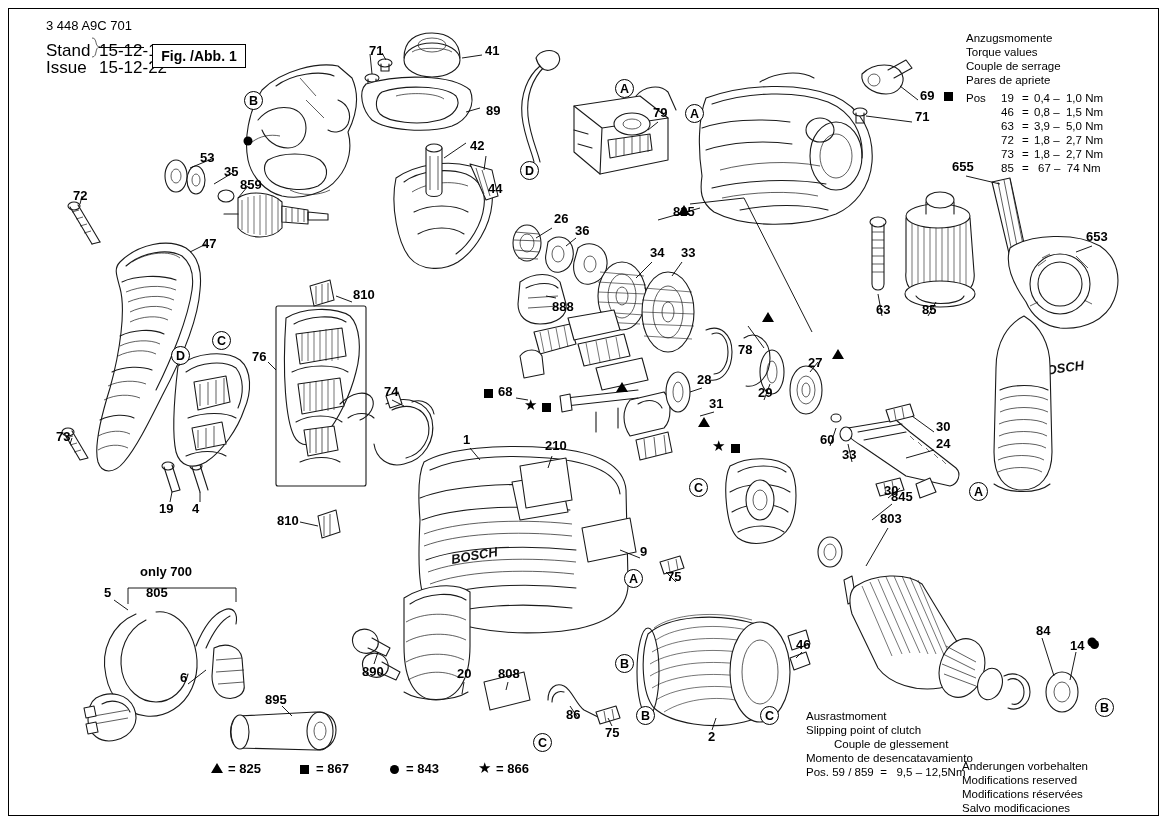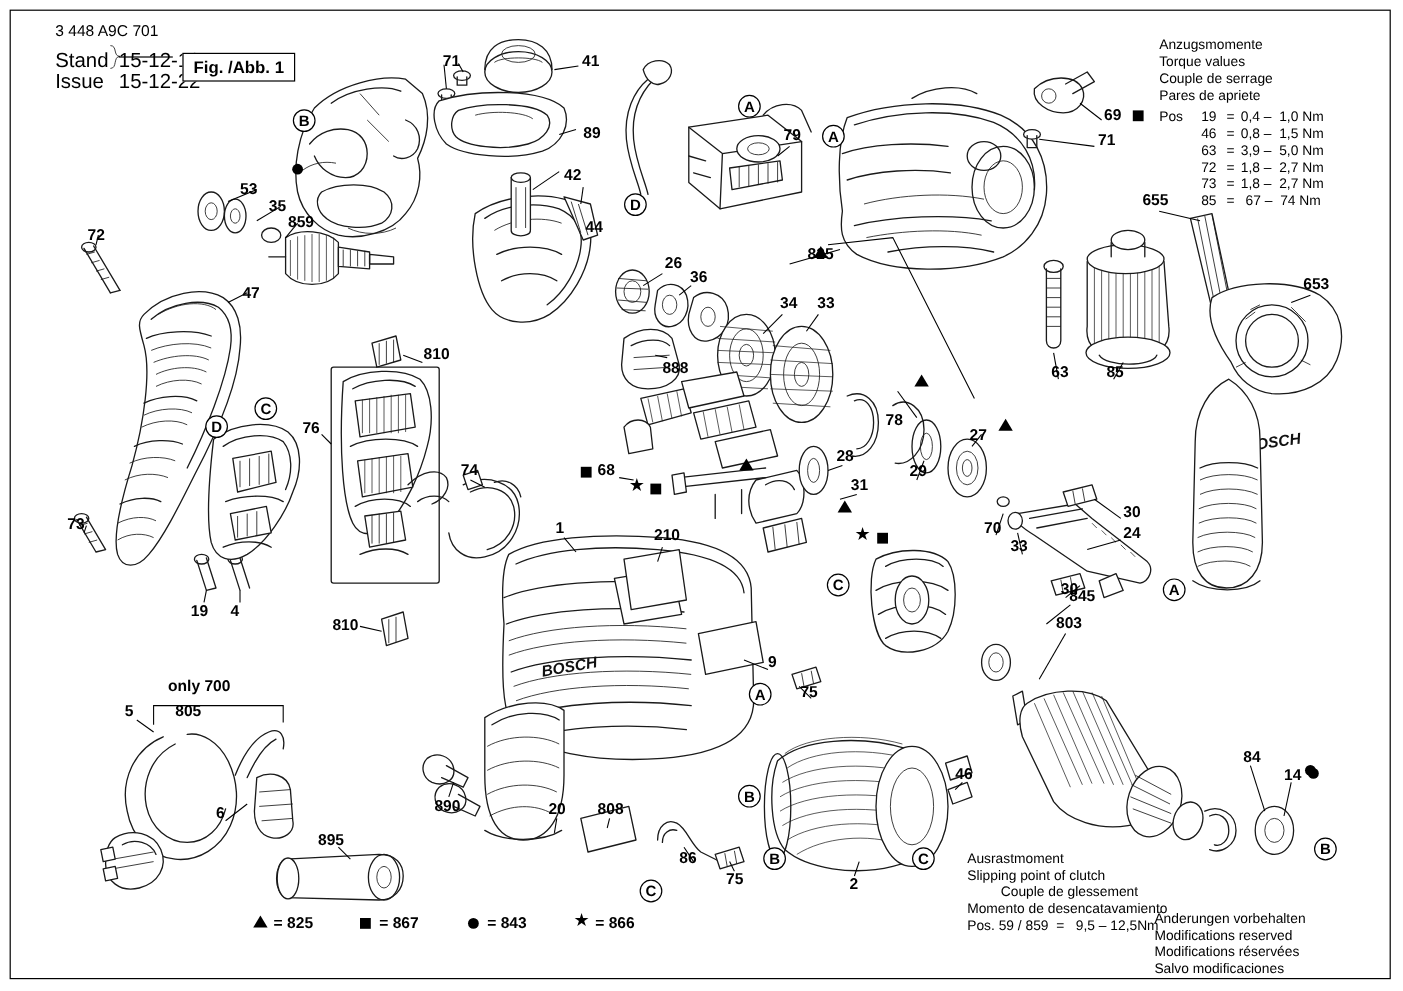--- a/index.html
+++ b/index.html
@@ -618,21 +618,21 @@
   <div class="lbl" style="left:738px;top:311px;margin-top:32px;">78</div>
   <div class="lbl" style="left:808px;top:356px;text-align:right;">27</div>
   <div class="lbl" style="left:542px;top:300px;margin-left:10px;">888</div>
   <div class="lbl" style="left:353px;top:288px;">810</div>
   <div class="lbl" style="left:252px;top:350px;">76</div>
   <div class="lbl" style="left:384px;top:385px;">74</div>
   <div class="lbl" style="left:498px;top:385px;">68</div>
   <div class="lbl" style="left:697px;top:373px;">28</div>
   <div class="lbl" style="left:709px;top:397px;">31</div>
   <div class="lbl" style="left:758px;top:386px;">29</div>
-  <div class="lbl" style="left:820px;top:433px;">70</div>
+  <div class="lbl" style="left:820px;top:433px;">60</div>
   <div class="lbl" style="left:842px;top:448px;">33</div>
   <div class="lbl" style="left:936px;top:420px;">30</div>
   <div class="lbl" style="left:936px;top:437px;">24</div>
   <div class="lbl" style="left:56px;top:430px;">73</div>
   <div class="lbl" style="left:159px;top:502px;">19</div>
   <div class="lbl" style="left:192px;top:502px;">4</div>
   <div class="lbl" style="left:277px;top:514px;">810</div>
   <div class="lbl" style="left:463px;top:433px;">1</div>
   <div class="lbl" style="left:545px;top:439px;">210</div>
   <div class="lbl" style="left:640px;top:545px;">9</div>

